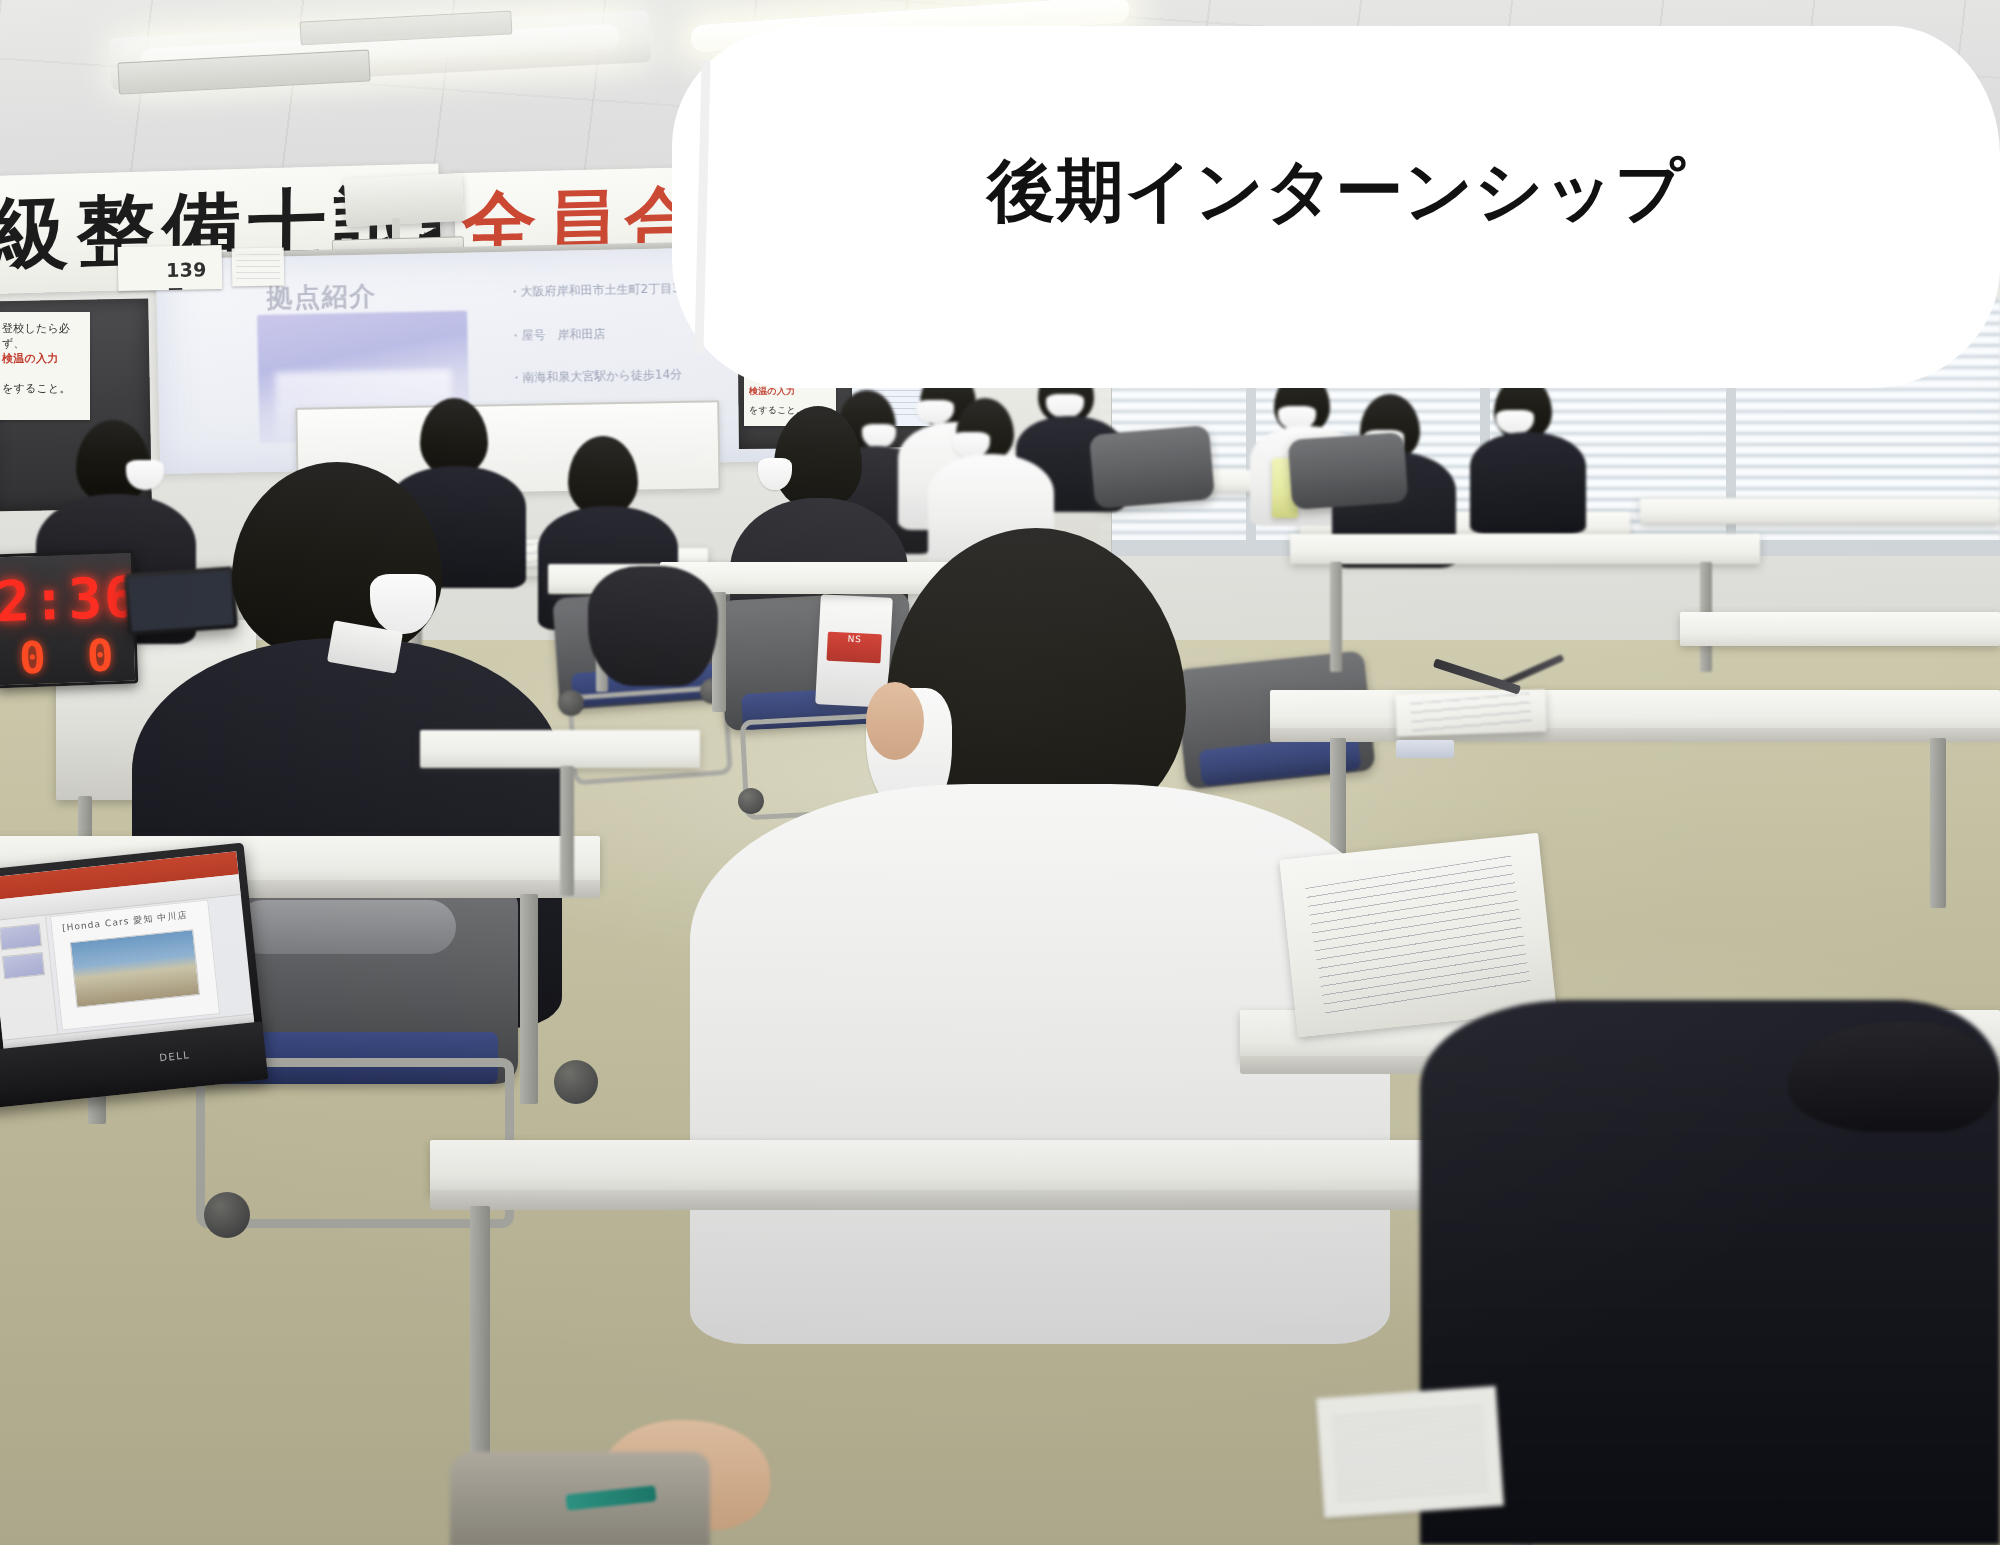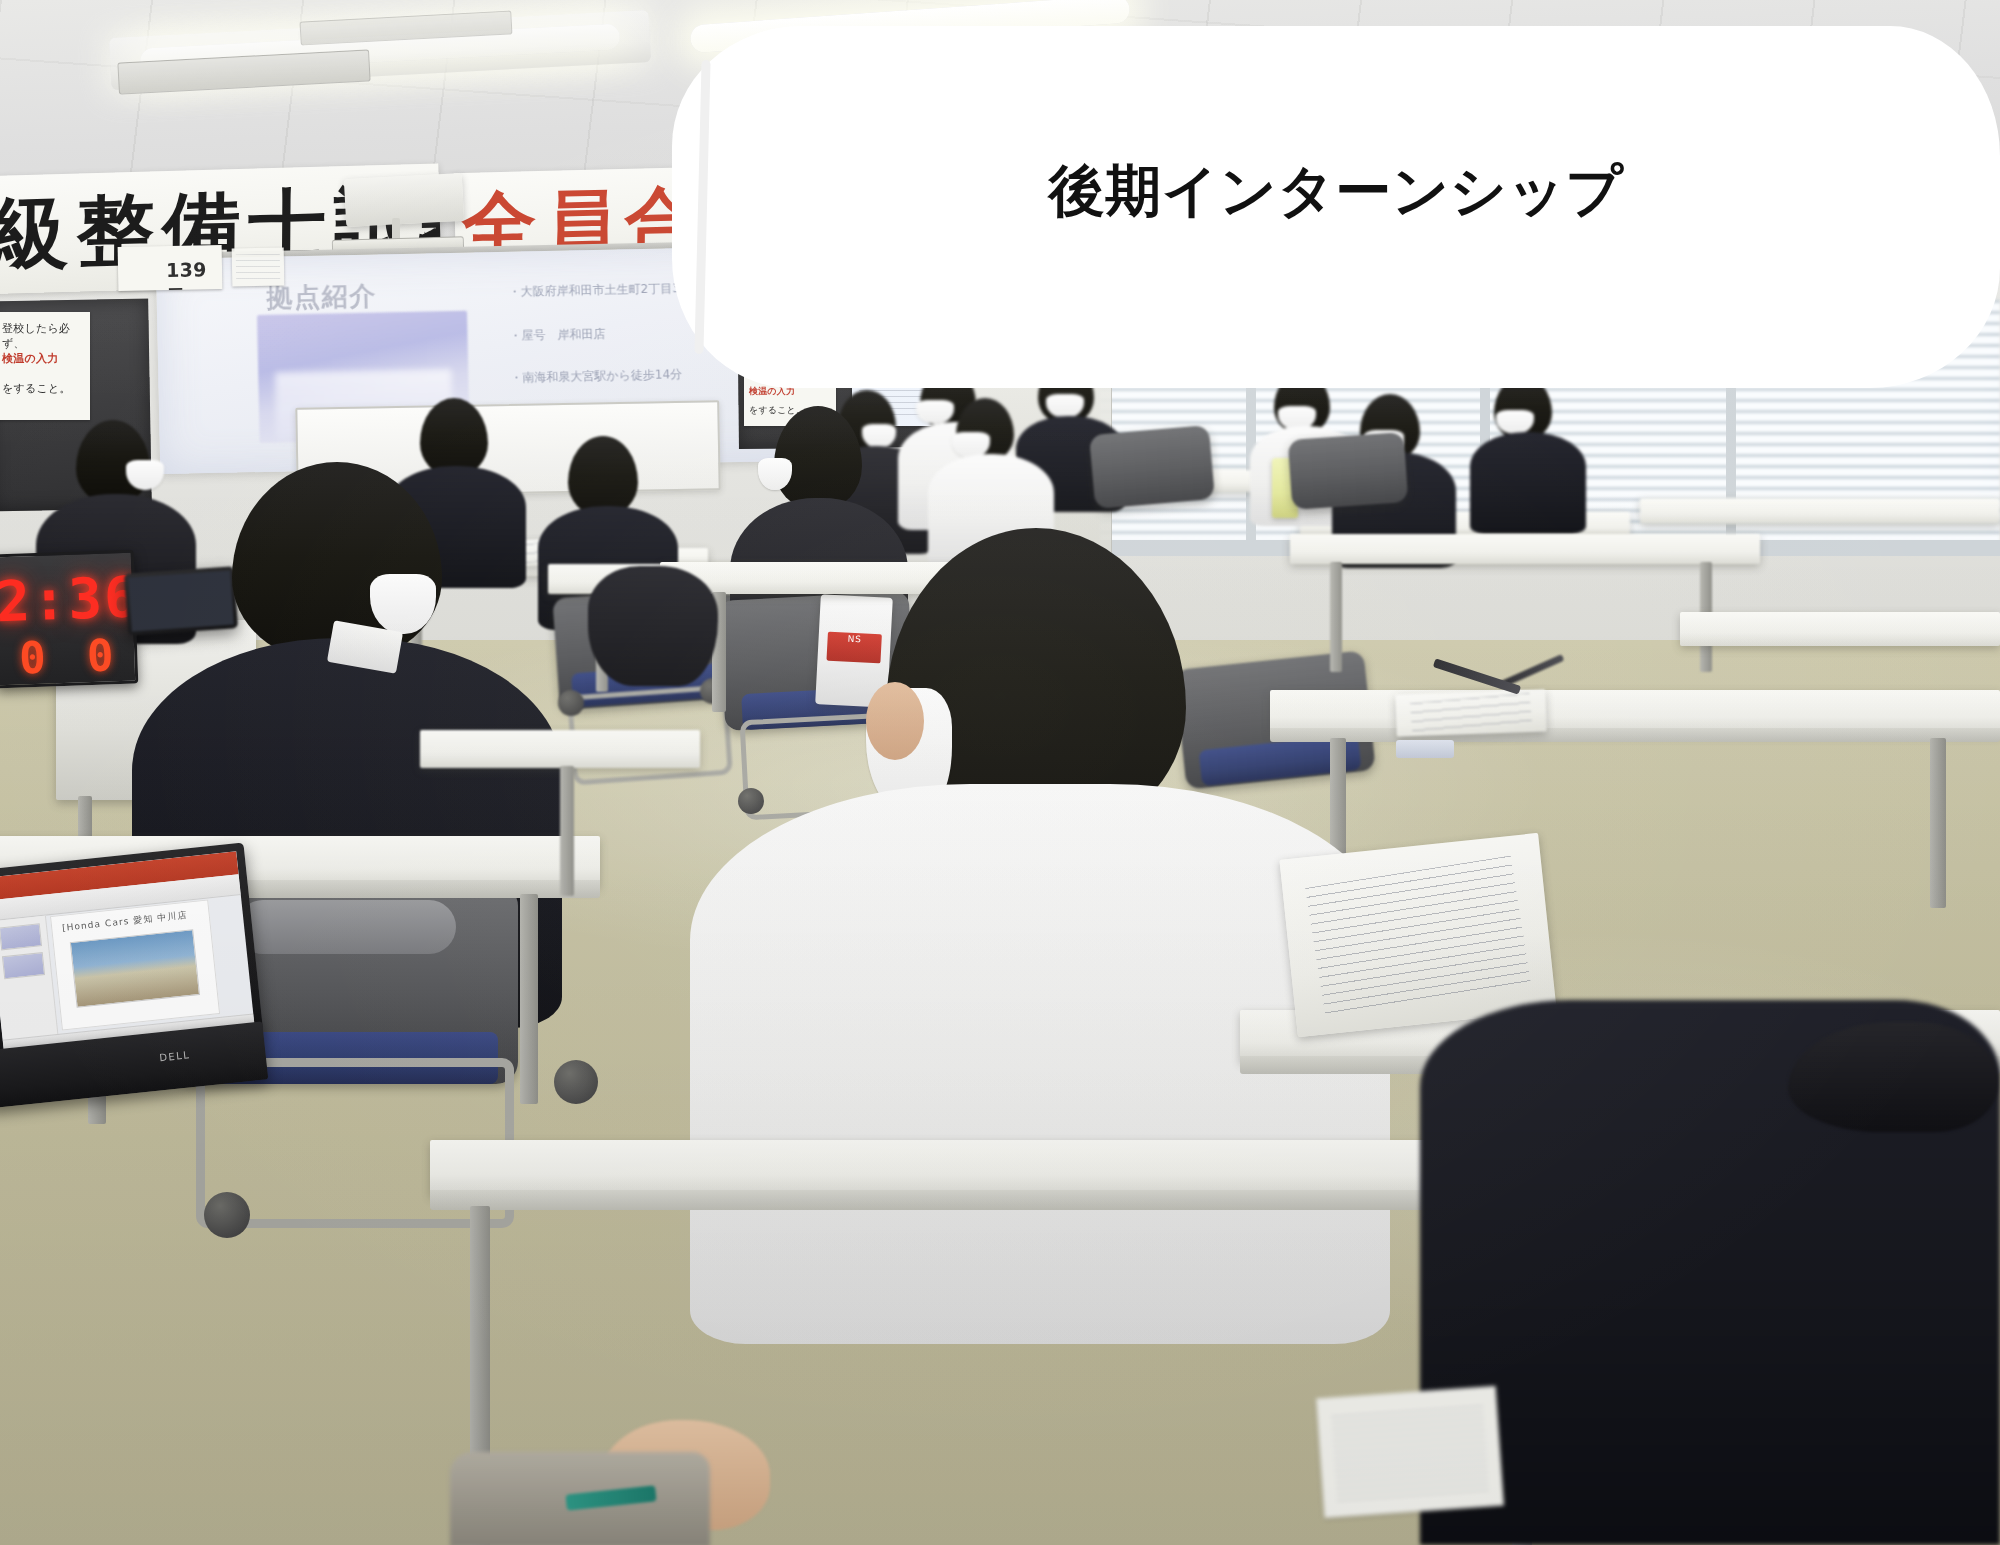--- a/index.html
+++ b/index.html
@@ -422,21 +422,21 @@
     position:relative;
     color:#111111;
     font-family:"DejaVu Sans","Liberation Sans",sans-serif;
     font-weight:700;
     text-align:center;
     white-space:nowrap;
     line-height:1.05;
     letter-spacing:.01em;
   }
   .bl-1{font-size:62px;margin-bottom:6px;}
-  .bl-2{font-size:56px;margin-bottom:24px;}
+  .bl-2{font-size:68px;margin-bottom:24px;}
   .bl-3{font-size:84px;}
 </style>
 </head>
 <body>
 
 <div id="stage">
 
   <div class="photo">
 
     <div class="ceiling">

